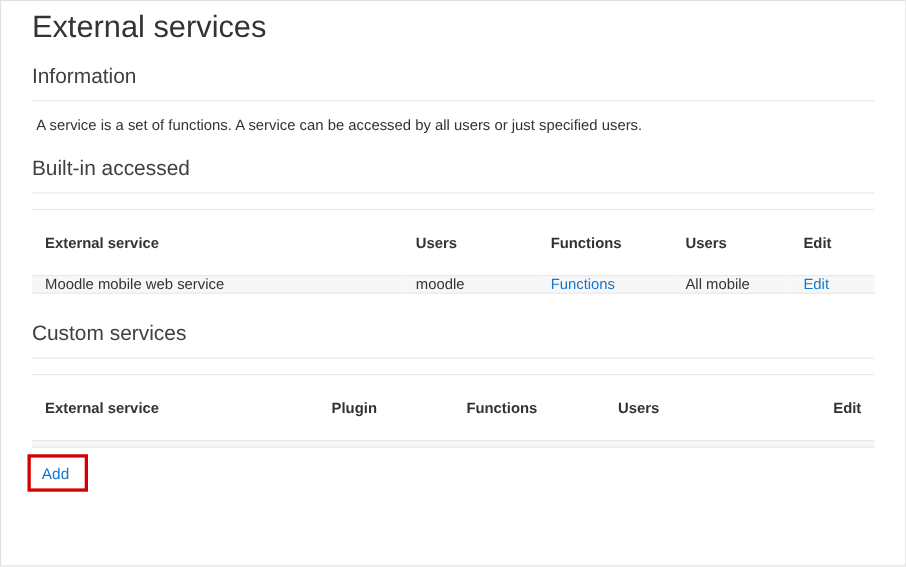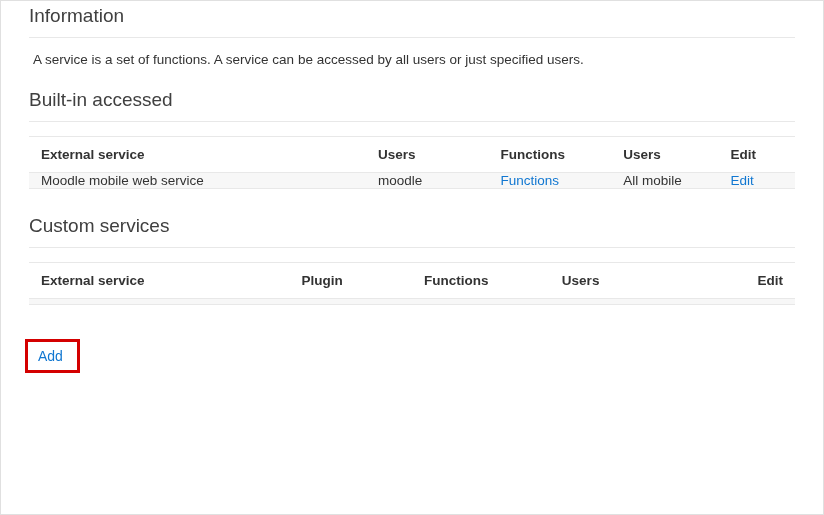--- a/index.html
+++ b/index.html
@@ -42,21 +42,21 @@
   }
   table.svc {
     width: 100%;
     border-collapse: collapse;
     font-size: 13.5px;
     margin-top: 6px;
   }
   table.svc thead th {
     text-align: left;
     font-weight: 700;
-    padding: 10px 12px;
+    padding: 22px 12px;
     border-bottom: 1px solid #e8e8e8;
     border-top: 1px solid #e8e8e8;
     background: #fff;
   }
   table.svc tbody td {
     padding: 0 12px;
     background: #f7f7f7;
     border-bottom: 1px solid #e8e8e8;
   }
   table.svc.empty tbody td {
@@ -65,32 +65,33 @@
     padding: 0;
     border-bottom: 1px solid #e8e8e8;
   }
   a.link {
     color: #1177d1;
     text-decoration: none;
     cursor: pointer;
   }
   .add-wrap {
     display: inline-block;
-    margin-top: 34px;
+    margin-top: 6px;
     margin-left: -4px;
     padding: 6px 14px 6px 10px;
     border: 3px solid #d40000;
   }
   .section-gap { height: 26px; }
 </style>
 </head>
 <body>
 
 <div class="frame">
 
+  <h1 class="page-title">External services</h1>
 
   
   <h2 class="section-title">Information</h2>
   <hr class="sep">
   <p class="info-text">A service is a set of functions. A service can be accessed by all users or just specified users.</p>
 
   
   <h2 class="section-title">Built-in accessed</h2>
   <hr class="sep">
 

